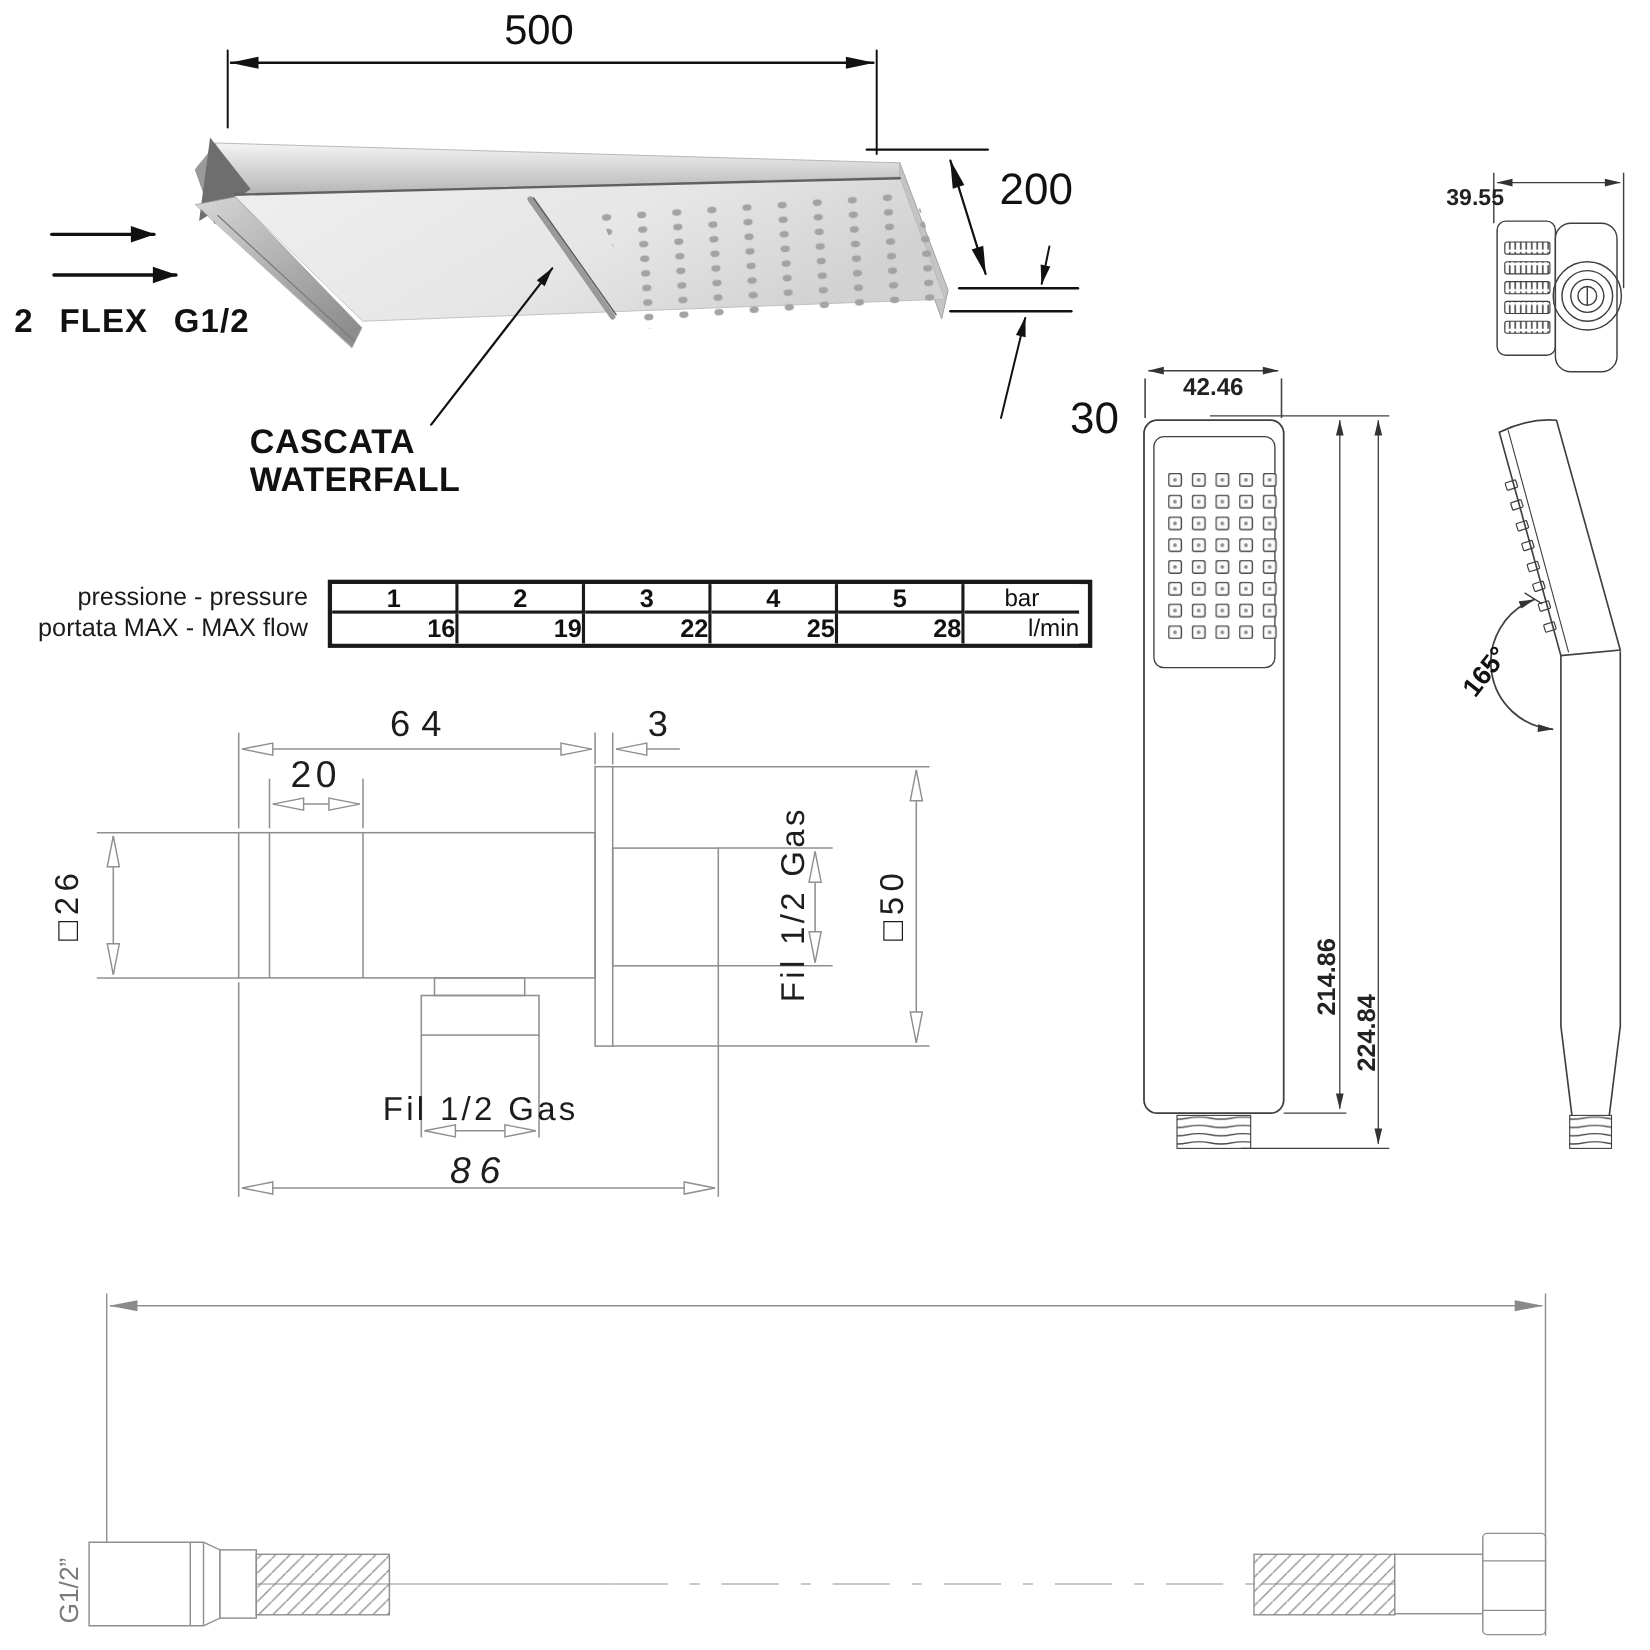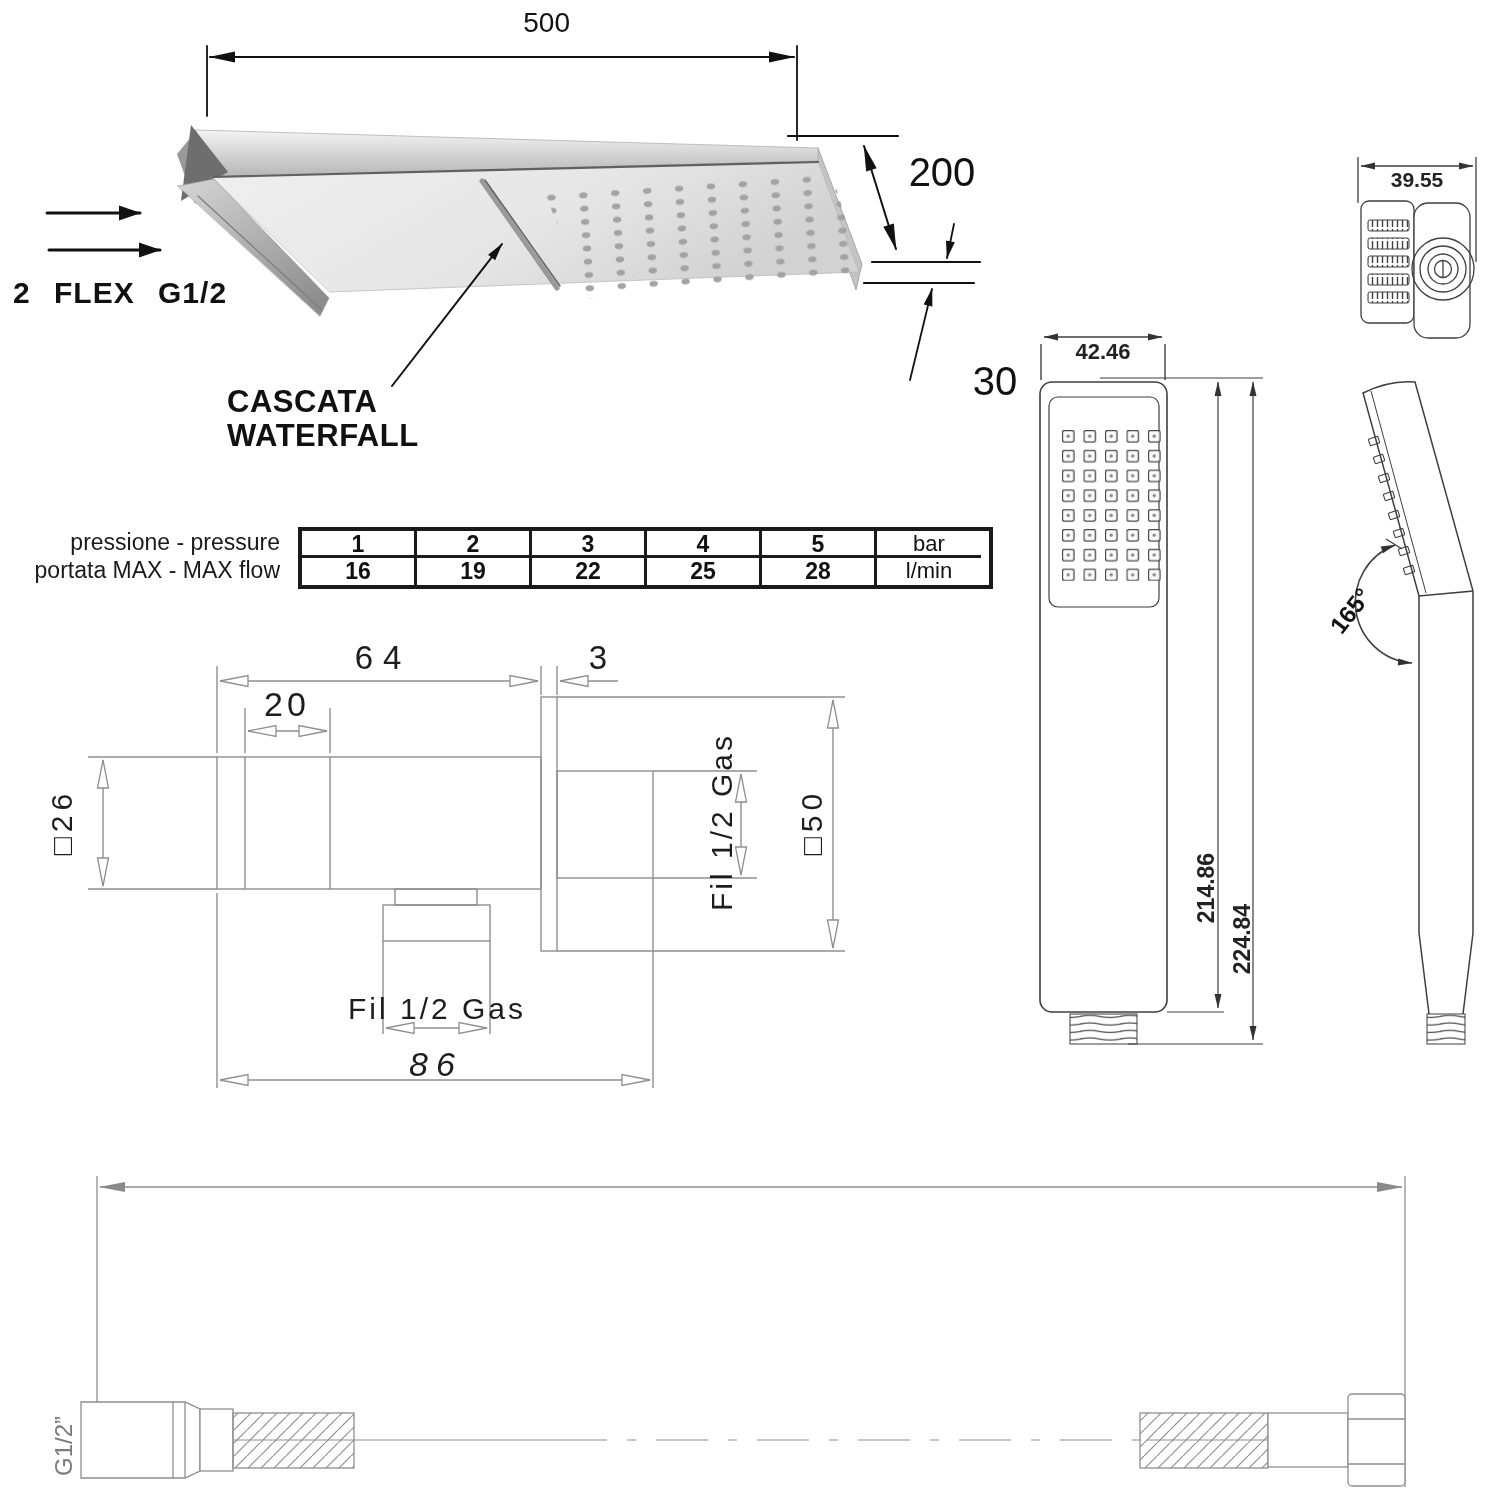--- a/index.html
+++ b/index.html
@@ -1,37 +1,37 @@
 <!DOCTYPE html>
 <html><head>
 <meta charset="utf-8">
 <style>
   html,body{margin:0;padding:0;background:#fff;}
   .canvas{position:relative;width:1500px;height:1500px;background:#ffffff;overflow:hidden;
           font-family:"Liberation Sans",sans-serif;}
   svg.draw{position:absolute;left:0;top:0;}
   .lbl{position:absolute;color:#111;text-align:center;white-space:nowrap;line-height:1.1;}
-  .dimL{font-size:28px;text-align:right;}           
+  .dimL{font-size:38px;}           
   .dimM{font-size:40px;}           
   .flex{font-size:30px;font-weight:bold;word-spacing:14px;letter-spacing:1px;}
   .callout{font-size:31px;font-weight:bold;letter-spacing:0.5px;text-align:left;}
   .udim{font-size:33px;color:#1d1d1d;}
   .rot{transform:rotate(-90deg);}
   .hsdim{font-size:22px;font-weight:bold;color:#222;}
   .hsdimr{font-size:23px;font-weight:bold;color:#222;height:26px;line-height:26px;}
   .angle{font-size:24px;font-weight:bold;transform:rotate(-52deg);}
   .hose150{font-family:"Liberation Serif",serif;font-size:46px;color:#7a7a7a;letter-spacing:2px;}
   .hoseg12{font-size:24px;color:#7a7a7a;height:28px;line-height:28px;}
   .flabel{position:absolute;left:0;width:280px;text-align:right;font-size:23px;color:#1a1a1a;line-height:28px;}
   .fgrid{position:absolute;left:298px;top:527px;width:687px;border:4px solid #1a1a1a;}
   .fgrid .r{display:flex;}
   .fgrid .c{box-sizing:border-box;width:115px;border-right:3px solid #1a1a1a;border-bottom:3px solid #1a1a1a;
             text-align:center;font-size:23px;font-weight:bold;height:27px;line-height:26px;color:#111;background:#fff;}
   .fgrid .c.unit{width:104px;border-right:none;font-weight:normal;font-size:22px;}
-  .fgrid .r:last-child .c{border-bottom:none;}
+  .fgrid .r:last-child .c{border-bottom:none;text-align:right;}
 </style>
 </head>
 <body>
 
 <div class="canvas">
 
 <svg class="draw" width="1500" height="1500" viewBox="0 0 1500 1500">
   <defs>
 
     <marker id="mB" markerUnits="userSpaceOnUse" markerWidth="30" markerHeight="14" refX="27" refY="7" orient="auto-start-reverse">
@@ -270,21 +270,21 @@
 
 <div class="lbl udim" style="left:338px;top:640px;width:90px;letter-spacing:10px;">64</div>
 <div class="lbl udim" style="left:578px;top:640px;width:40px;">3</div>
 <div class="lbl udim" style="left:247px;top:686px;width:80px;font-size:34px;letter-spacing:4px;">20</div>
 <div class="lbl udim rot" style="left:-8px;top:805px;width:140px;height:34px;font-size:30px;letter-spacing:5px;">□26</div>
 <div class="lbl udim rot" style="left:622px;top:805px;width:200px;height:34px;font-size:30px;letter-spacing:3px;">Fil 1/2 Gas</div>
 <div class="lbl udim rot" style="left:742px;top:805px;width:140px;height:34px;font-size:30px;letter-spacing:5px;">□50</div>
 <div class="lbl udim" style="left:327px;top:992px;width:220px;font-size:30px;letter-spacing:3px;">Fil 1/2 Gas</div>
 <div class="lbl udim" style="left:386px;top:1046px;width:100px;font-size:34px;letter-spacing:8px;font-style:italic;">86</div>
 
-<div class="lbl hsdim" style="left:1372px;top:168px;width:90px;font-size:21px;">39.55</div>
+<div class="lbl hsdim" style="left:1296px;top:168px;width:90px;font-size:21px;">39.55</div>
 <div class="lbl hsdim" style="left:1053px;top:340px;width:100px;">42.46</div>
 <div class="lbl hsdimr rot" style="left:1146px;top:875px;width:120px;">214.86</div>
 <div class="lbl hsdimr rot" style="left:1182px;top:926px;width:120px;">224.84</div>
 <div class="lbl angle" style="left:1311px;top:598px;width:80px;">165°</div>
 
 <div class="lbl hoseg12 rot" style="left:-1px;top:1432px;width:130px;">G1/2”</div>
 
 </div>
 
 </body></html>

